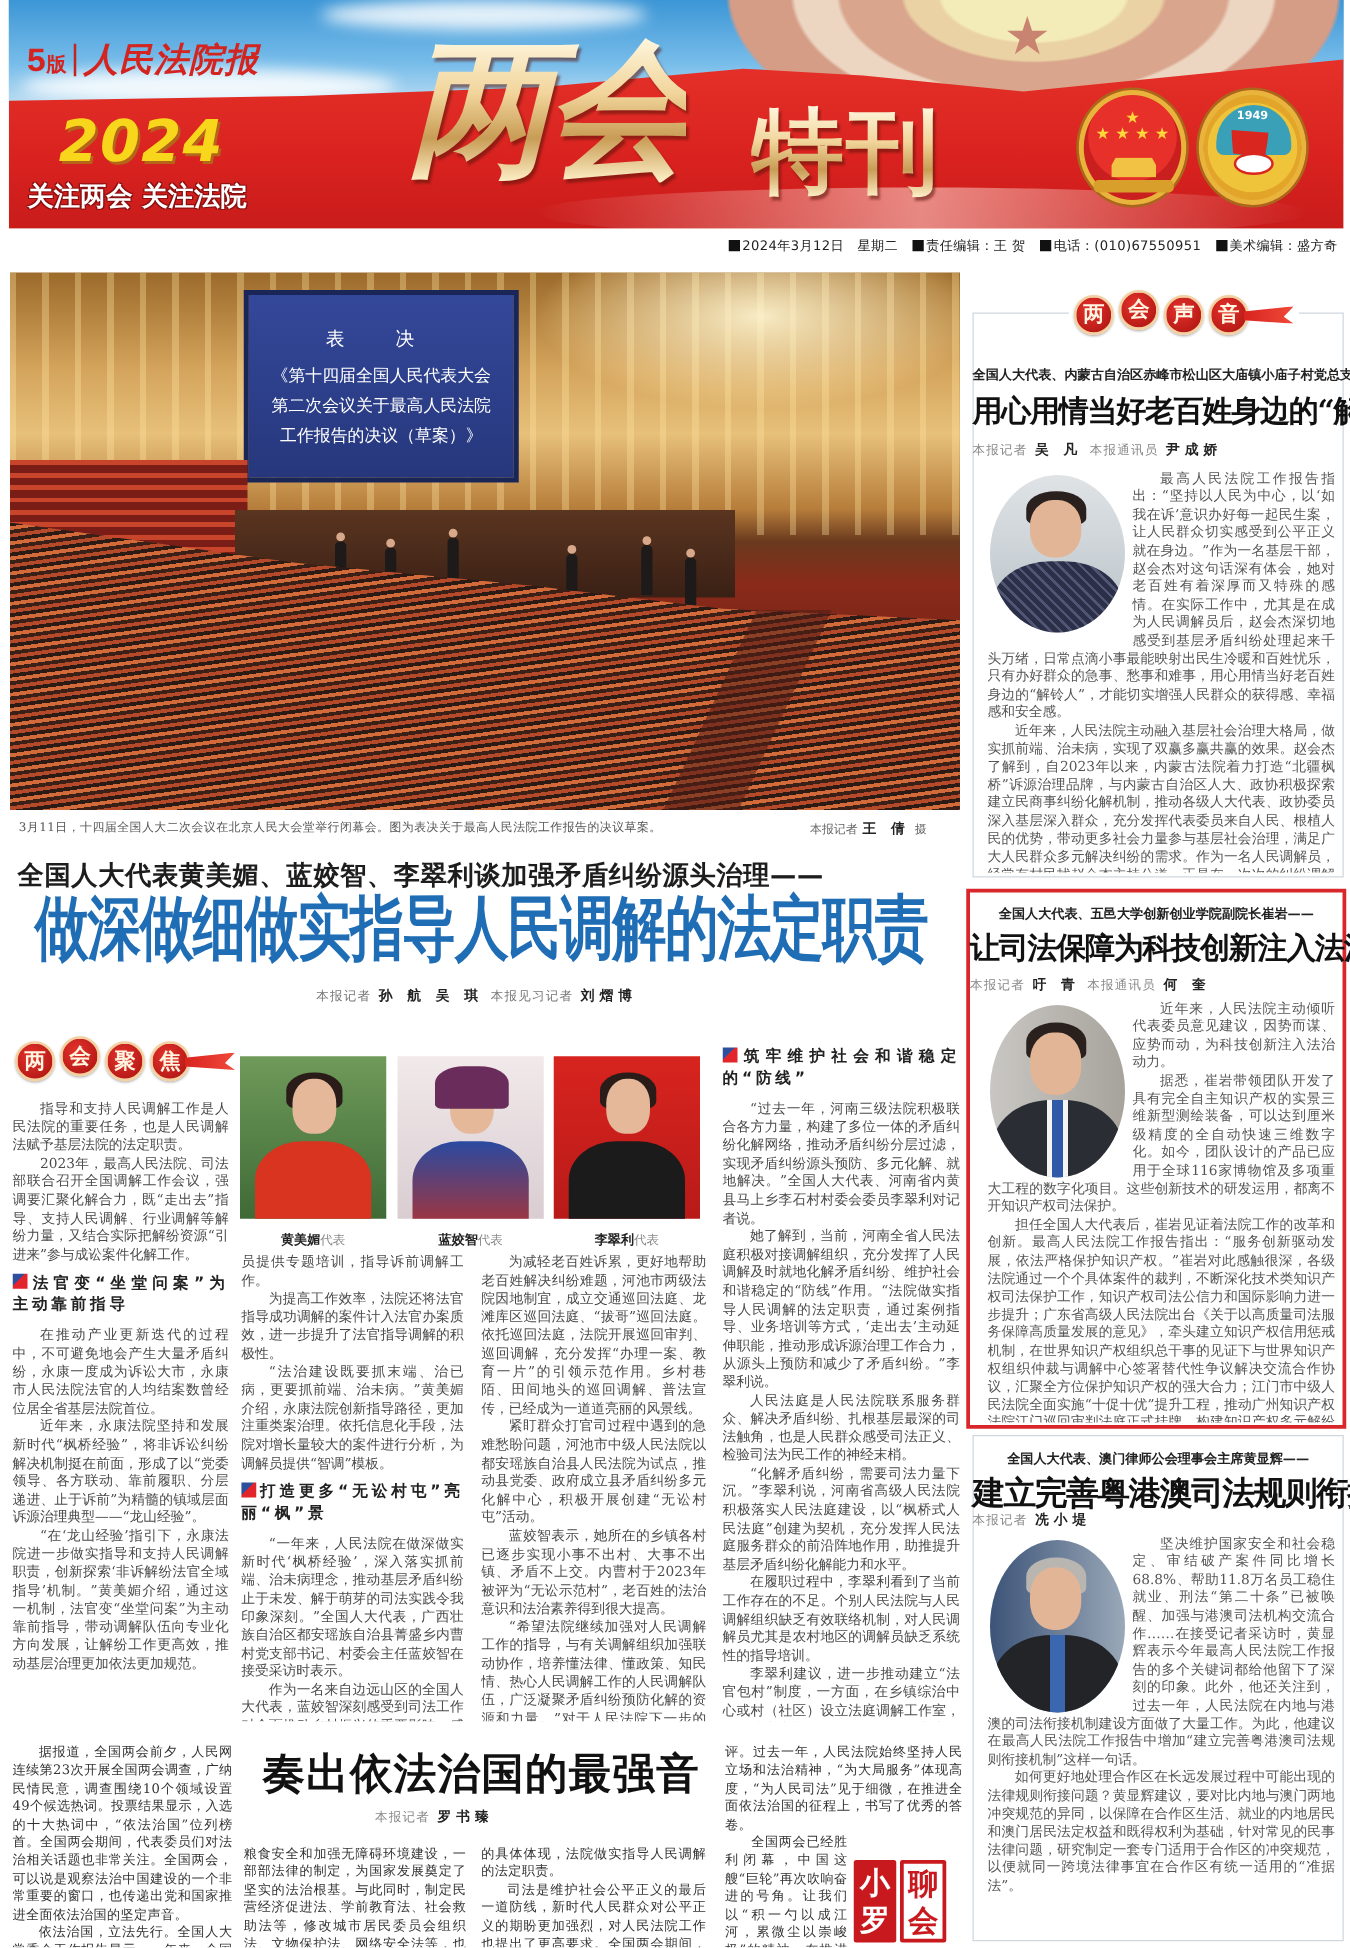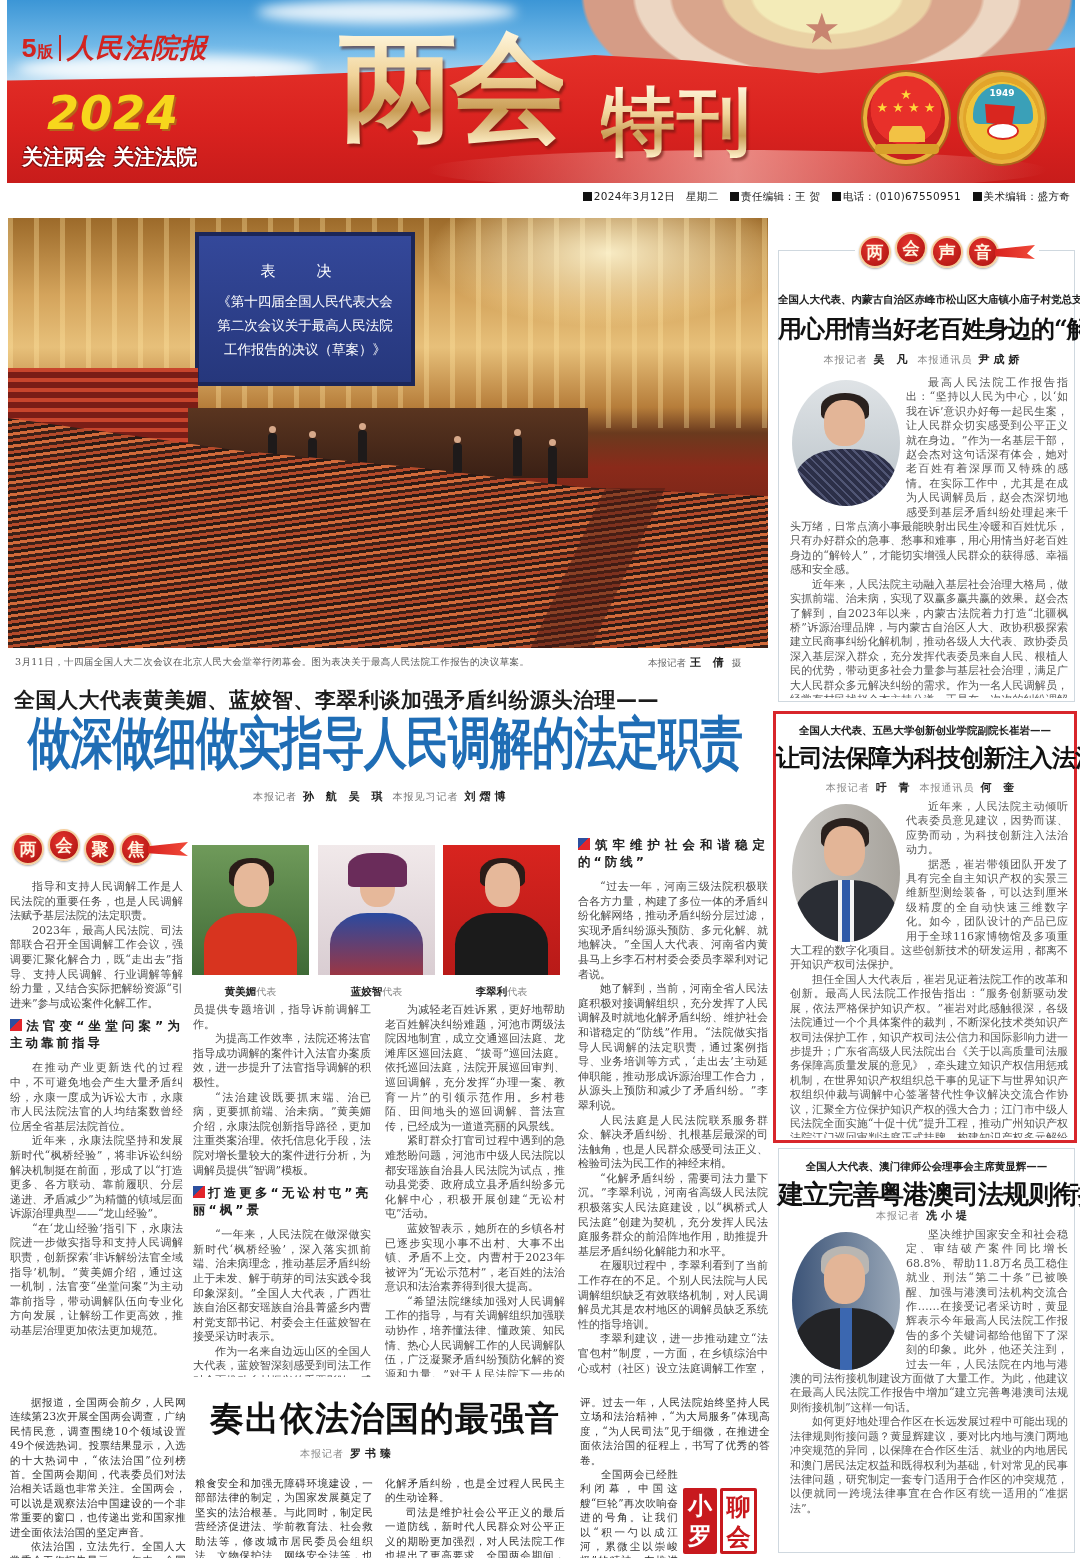--- a/index.html
+++ b/index.html
@@ -14,21 +14,21 @@
 .banner-red{position:absolute;left:0;top:0;width:100%;height:100%;background:linear-gradient(180deg,#ec3a2f 0%,#d9221f 70%,#c81c1b 100%);clip-path:polygon(0 44%,22% 42%,40% 38%,55% 30%,64% 33%,76% 40%,88% 33%,100% 26%,100% 100%,0 100%)}
 .banner-shine{position:absolute;left:420px;top:150px;width:620px;height:40px;background:linear-gradient(90deg,rgba(255,230,220,0),rgba(255,225,215,.55),rgba(255,230,220,0));border-radius:50%}
 .mh-page{position:absolute;left:14px;top:30px;font-family:Liberation Mono, monospace;color:#d32420;font-weight:bold;white-space:nowrap}
 .mh-page .num{font-size:27px}
 .mh-page .ban{font-size:16px}
 .mh-page .sep{display:inline-block;width:2px;height:26px;background:#c42420;margin:0 6px;vertical-align:-4px}
 .mh-page .paper{font-size:27px;font-style:italic;letter-spacing:1px}
 .mh-year{position:absolute;left:40px;top:86px;font-family:"DejaVu Sans",sans-serif;font-style:italic;font-weight:bold;font-size:46px;color:#f7d61c;text-shadow:2px 2px 0 #b5651a;letter-spacing:1px}
 .mh-slogan{position:absolute;left:15px;top:143px;font-size:21px;font-weight:bold;color:#fff;text-shadow:1px 1px 0 #8a1010,-1px -1px 0 #8a1010,1px -1px 0 #8a1010,-1px 1px 0 #8a1010;white-space:nowrap}
 .gold{background:linear-gradient(180deg,#fff8e1 0%,#f1d49a 40%,#c89c55 70%,#fff1c9 100%);-webkit-background-clip:text;background-clip:text;color:transparent;filter:drop-shadow(2px 3px 1px rgba(90,20,10,.55))}
-.mh-title{position:absolute;left:332px;top:28px;font-size:118px;font-weight:bold;line-height:1;white-space:nowrap;letter-spacing:-6px}
+.mh-title{position:absolute;left:318px;top:28px;font-size:118px;font-style:italic;font-weight:bold;line-height:1;white-space:nowrap;letter-spacing:-6px}
 .mh-sub{position:absolute;left:594px;top:84px;font-size:74px;font-weight:bold;line-height:1;white-space:nowrap;letter-spacing:2px}
 .emblem{position:absolute;top:72px;width:86px;height:92px;border-radius:50%;border:4px solid #e8b43c;box-shadow:0 0 0 2px #a8681c}
 .em-nat{left:856px;background:radial-gradient(circle at 50% 40%,#e8302a 0 55%,#c91f1f 56%)}
 .em-nat .stars{position:absolute;left:0;right:0;top:12px;text-align:center;color:#ffd73a;font-size:13px;line-height:13px}
 .em-nat .gate{position:absolute;left:22px;top:50px;width:36px;height:16px;background:#f2c244;clip-path:polygon(10% 0,90% 0,100% 40%,100% 100%,0 100%,0 40%)}
 .em-nat .ribbon{position:absolute;left:8px;bottom:6px;width:64px;height:10px;background:#d8a02a;border-radius:4px}
 .em-cp{left:952px;background:radial-gradient(circle at 50% 50%,#f0c43a 0 62%,#e2a52a 63%)}
 .em-cp .sky2{position:absolute;left:10px;top:8px;width:60px;height:40px;border-radius:30px 30px 6px 6px;background:#3aa0b8}
 .em-cp .yr{position:absolute;left:0;right:0;top:12px;text-align:center;font-family:"DejaVu Sans",sans-serif;font-size:9px;font-weight:bold;color:#fff}
 .em-cp .flag{position:absolute;left:22px;top:28px;width:30px;height:22px;background:#d9261f;clip-path:polygon(0 0,100% 10%,90% 100%,5% 85%)}
@@ -76,21 +76,21 @@
 .p2 .body{background:linear-gradient(180deg,#2a4aa0,#b8312c)}
 .p3{left:443px;background:linear-gradient(180deg,#d8241f,#b81a18)}
 .p3 .body{background:#1b1b1b}
 .p-cap{position:absolute;top:985px;width:117px;text-align:center;font-size:10px;color:#888;white-space:nowrap}
 .p-cap b{font-family:"DejaVu Sans",sans-serif;color:#222;font-size:10.5px}
 
 .vbox{border:1px solid #cfd8df;background:#fff}
 .vbox.hl{border:3px solid #d8262b}
 .vkicker{font-family:"DejaVu Sans",sans-serif;font-weight:bold;font-size:10.5px;color:#222;white-space:nowrap;text-align:center;width:100%}
 .vtitle{font-family:"DejaVu Serif",serif;font-weight:bold;font-size:24px;color:#111;white-space:nowrap;text-align:center;width:100%;letter-spacing:-1px}
-.byline{font-size:10px;color:#888;white-space:nowrap;text-align:center;width:100%;letter-spacing:1px}
+.byline{font-size:10px;color:#888;white-space:nowrap;width:100%;letter-spacing:1px}
 .vtxt{font-size:11px;line-height:14.4px;color:#555;text-align:justify;overflow:hidden}
 .vtxt p{text-indent:2em}
 .ellipse{float:left;width:108px;height:126px;margin:4px 6px 2px 2px;border-radius:50%;overflow:hidden;position:relative}
 .ellipse .head{position:absolute;left:30%;top:16%;width:38%;height:36%;border-radius:45%;background:#e3b597}
 .ellipse .hair{position:absolute;left:27%;top:10%;width:44%;height:22%;border-radius:50% 50% 20% 20%;background:#2a211e}
 .ellipse .body{position:absolute;left:2%;top:55%;width:96%;height:60%;border-radius:45% 45% 0 0}
 .e1{background:linear-gradient(180deg,#dfe3e6,#b9c2c8)}
 .e1 .body{background:repeating-linear-gradient(45deg,#2c2f48 0 4px,#505574 4px 6px)}
 .e2{background:linear-gradient(90deg,#c9c7c3,#a7a39c)}
 .e2 .body{background:linear-gradient(90deg,#2a2d34 0 42%,#f4f4f4 42% 46%,#2f5aa8 46% 54%,#f4f4f4 54% 58%,#2a2d34 58%)}
@@ -182,21 +182,21 @@
   <div class="c">聚</div>
   <div class="c">焦</div>
   <div class="rib"></div>
 </div>
 
 <div class="abs txt" style="left:10px;top:880px;width:173px;height:497px">
   <p>指导和支持人民调解工作是人民法院的重要任务，也是人民调解法赋予基层法院的法定职责。</p>
   <p>2023年，最高人民法院、司法部联合召开全国调解工作会议，强调要汇聚化解合力，既“走出去”指导、支持人民调解、行业调解等解纷力量，又结合实际把解纷资源“引进来”参与成讼案件化解工作。</p>
   <p class="sub"><span class="sq"></span><span>法官变“坐堂问案”为主动靠前指导</span></p>
   <p>在推动产业更新迭代的过程中，不可避免地会产生大量矛盾纠纷，永康一度成为诉讼大市，永康市人民法院法官的人均结案数曾经位居全省基层法院首位。</p>
-  <p>近年来，永康法院坚持和发展新时代“枫桥经验”，将非诉讼纠纷解决机制挺在前面，形成了以“打造更多、各方联动、靠前履职、分层递进、矛盾减少”为精髓的镇域层面诉源治理典型——“龙山经验”。</p>
+  <p>近年来，永康法院坚持和发展新时代“枫桥经验”，将非诉讼纠纷解决机制挺在前面，形成了以“党委领导、各方联动、靠前履职、分层递进、止于诉前”为精髓的镇域层面诉源治理典型——“龙山经验”。</p>
   <p>“在‘龙山经验’指引下，永康法院进一步做实指导和支持人民调解职责，创新探索‘非诉解纷法官全域指导’机制。”黄美媚介绍，通过这一机制，法官变“坐堂问案”为主动靠前指导，带动调解队伍向专业化方向发展，让解纷工作更高效，推动基层治理更加依法更加规范。</p>
 
 </div>
 
 <div class="portrait p1">
   <div class="body"></div>
   <div class="hair"></div>
   <div class="head"></div>
 </div>
 <div class="portrait p2">
@@ -245,21 +245,21 @@
   <p>依法治国，立法先行。全国人大常委会工作报告显示，一年来，全国人大常委会共审议法律案34件，通过其中21件，从爱国主义教育和发展对外关系到保障</p>
 </div>
 <div class="abs com-title">奏出依法治国的最强音</div>
 <div class="abs byline" style="left:300px;top:1446px;width:160px;text-align:left">
   <span>本报记者</span><b>罗书臻</b>
 </div>
 <div class="abs com-txt" style="left:195px;top:1476px;width:178px;height:82px">
   <p style="text-indent:0">粮食安全和加强无障碍环境建设，一部部法律的制定，为国家发展奠定了坚实的法治根基。与此同时，制定民营经济促进法、学前教育法、社会救助法等，修改城市居民委员会组织法、文物保护法、网络安全法等，也提上了今年的立法日程。这一切，是中国特色社会主义法律体系更加科学完备</p>
 </div>
 <div class="abs com-txt" style="left:385px;top:1476px;width:180px;height:82px">
-  <p style="text-indent:0">化解矛盾纠纷，也是全过程人民民主的生动诠释。</p>
+  <p style="text-indent:0">的具体体现，法院做实指导人民调解的法定职责。</p>
   <p>司法是维护社会公平正义的最后一道防线，新时代人民群众对公平正义的期盼更加强烈，对人民法院工作也提出了更高要求。全国两会期间，数据翔实、案例生动的最高人民法院工作报告广受代表委员好</p>
 </div>
 <div class="abs com-txt" style="left:580px;top:1395px;width:190px;height:163px">
   <div style="float:right;width:0;height:86px"></div>
   <div style="float:right;clear:right;width:92px;height:80px"></div>
   <p style="text-indent:0">评。过去一年，人民法院始终坚持人民立场和法治精神，“为大局服务”体现高度，“为人民司法”见于细微，在推进全面依法治国的征程上，书写了优秀的答卷。</p>
   <p>全国两会已经胜利闭幕，中国这艘“巨轮”再次吹响奋进的号角。让我们以“积一勺以成江河，累微尘以崇峻极”的精神，在推进中国式现代化的伟大历史进程中，奏出依法治国的最强音！</p>
 </div>
 <div class="abs seal">
   <div class="l"><span>小</span><br><span>罗</span></div>

